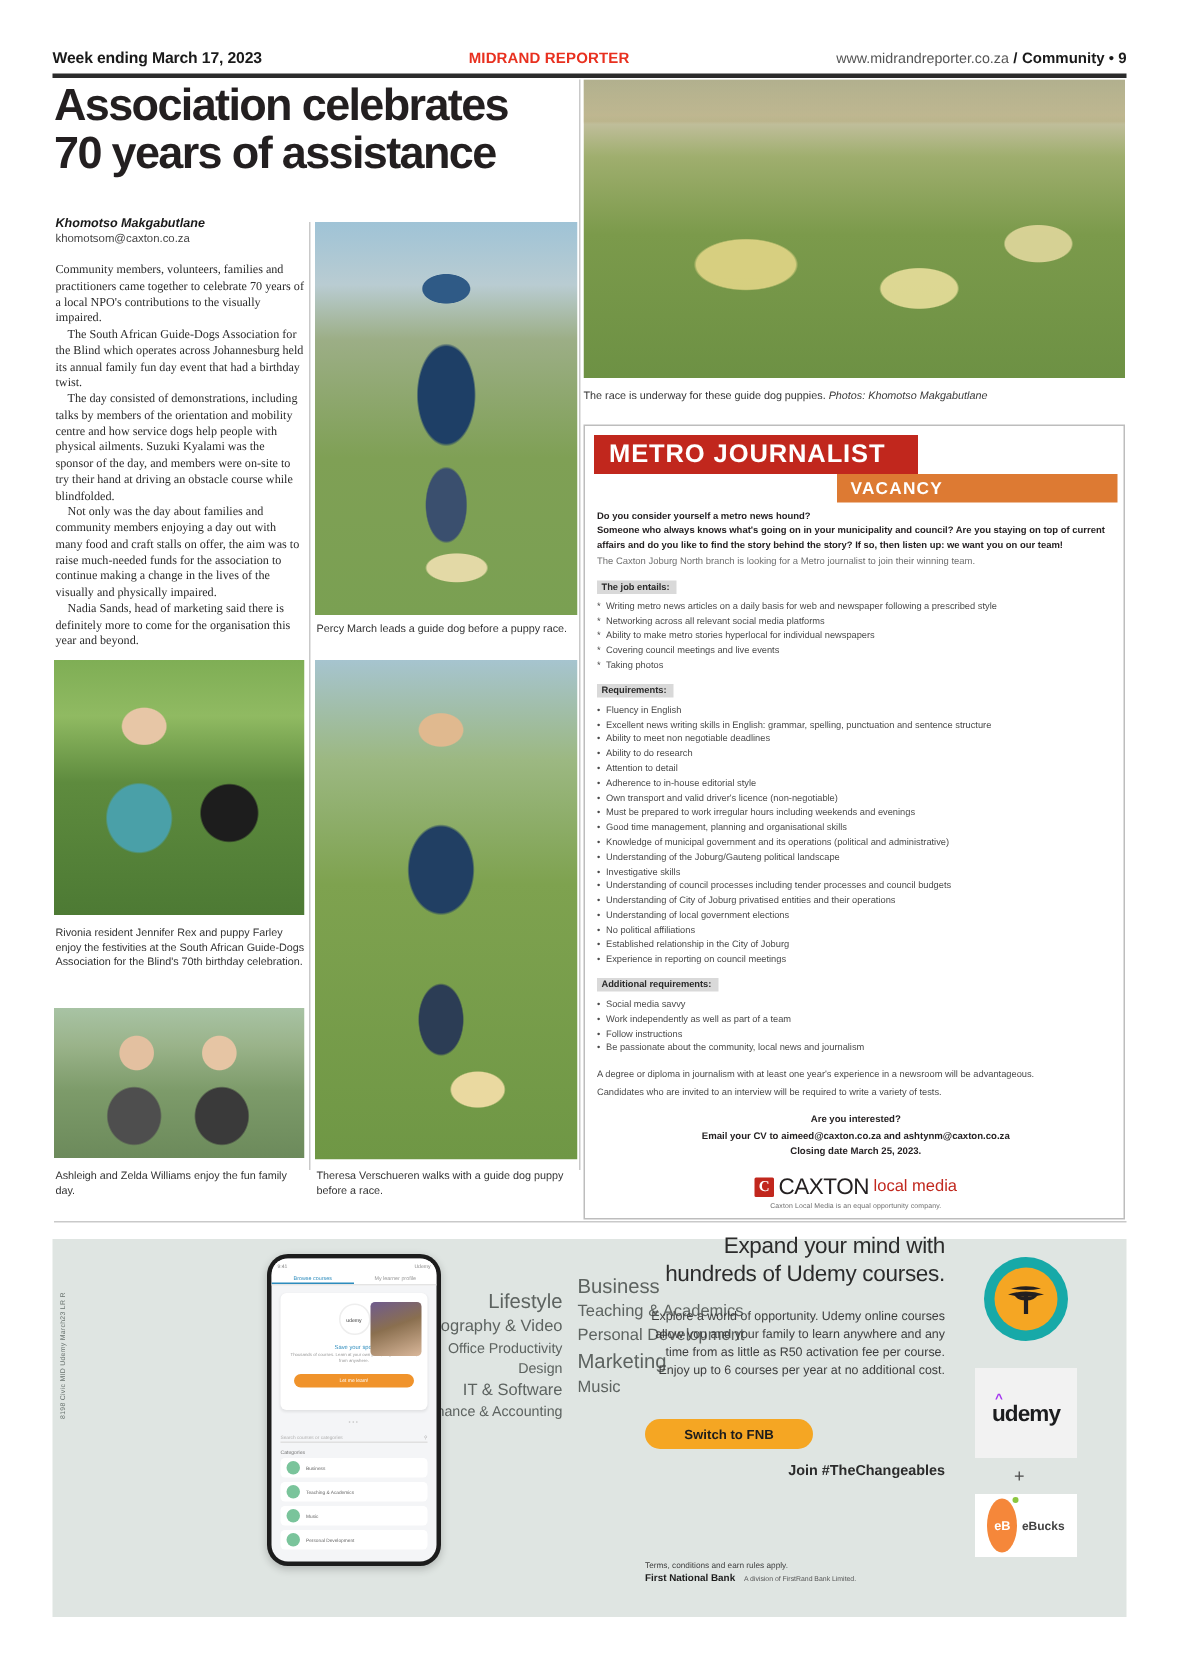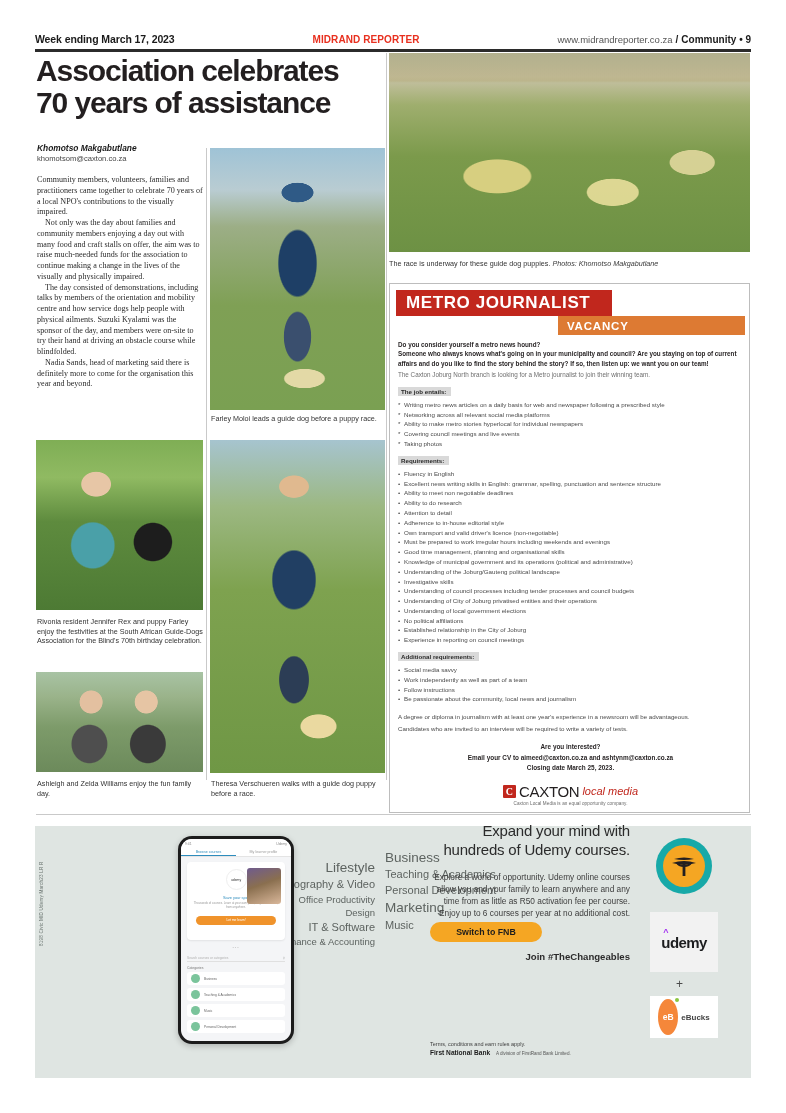--- a/index.html
+++ b/index.html
@@ -153,21 +153,21 @@
   .vac-cta div { font-size:6.4px; font-weight:bold; color:#231f20; line-height:1.62; }
 
   .caxton { margin-top:9px; display:flex; flex-direction:column; align-items:center; }
   .caxton-row { display:flex; align-items:center; gap:3px; }
   .caxton-mark {
     width:13px; height:13px; background:#c1271d; color:#fff; font-size:10px;
     font-weight:bold; display:flex; align-items:center; justify-content:center;
     font-family:"Liberation Serif", serif; border-radius:1px;
   }
   .caxton-name { font-size:15px; color:#231f20; letter-spacing:-.3px; font-family:"Liberation Sans",sans-serif; }
-  .caxton-lm { font-size:11px; color:#c1271d;font-style:italic; }
+  .caxton-lm { font-size:11px; color:#c1271d; }
   .caxton-sub { font-size:4.6px; color:#6a6a6a; margin-top:1px; letter-spacing:.1px; }
 
   
   .ad-fnb {
     position:absolute; left:35px; top:826px; width:716px; height:252px;
     background:#dfe5e2;
   }
   .fnb-vert {
     position:absolute; left:4px; top:120px;
     font-size:4.6px; color:#6a7470; letter-spacing:.2px;
@@ -204,21 +204,21 @@
   .ph-search span { font-size:3.2px; color:#b0b0b0; }
   .ph-sec { margin:4px 6px 2px; font-size:3.4px; color:#777; }
   .ph-row { margin:0 6px 3px; background:#fff; border-radius:3px; height:13px; display:flex; align-items:center; gap:4px; padding:0 4px; }
   .ph-ico { width:9px; height:9px; border-radius:50%; background:#7ac49b; }
   .ph-row span { font-size:3.2px; color:#666; }
 
   .udemy-copy { position:absolute; left:430px; top:822px; width:200px;text-align:right; }
   .ud-h { font-size:15px; color:#2b2b2b; line-height:1.24; font-weight:normal; letter-spacing:-.2px;}
   .ud-p { font-size:8.3px; color:#3d3d3d; line-height:1.44; margin-top:13px; }
   .ud-btn {
-    margin-top:2px; width:112px; height:20px; background:#f5a623; border-radius:10px;
+    margin-top:26px; width:112px; height:20px; background:#f5a623; border-radius:10px;
     display:flex; align-items:center; justify-content:center;
   }
   .ud-btn span { font-size:8.8px; font-weight:bold; color:#1c1c1c; }
   .ud-join { margin-top:9px; font-size:9.6px; color:#2b2b2b; font-weight:bold; }
   .ud-terms { position:absolute; left:430px; top:1041px; width:220px; }
   .ud-terms .t1 { font-size:5.5px; color:#3d3d3d; }
   .ud-terms .t2 { font-size:6.6px; font-weight:bold; color:#1c1c1c; margin-top:2px; }
   .ud-terms .t2 small { font-weight:normal; font-size:4.6px; color:#555; margin-left:4px; }
 
   .fnb-logo {
@@ -260,29 +260,30 @@
     </div>
   </div>
   <div class="mh-rule"></div>
 
   <div class="headline">Association celebrates 70 years of assistance</div>
   <div class="byline-name">Khomotso Makgabutlane</div>
   <div class="byline-mail">khomotsom@caxton.co.za</div>
 
   <div class="bodytext">
     <p class="first">Community members, volunteers, families and practitioners came together to celebrate 70 years of a local NPO's contributions to the visually impaired.</p>
+    <p>The South African Guide-Dogs Association for the Blind which operates across Johannesburg held its annual family fun day event that had a birthday twist.</p>
+    <p>The day consisted of demonstrations, including talks by members of the orientation and mobility centre and how service dogs help people with physical ailments. Suzuki Kyalami was the sponsor of the day, and members were on-site to try their hand at driving an obstacle course while blindfolded.</p>
     <p>Not only was the day about families and community members enjoying a day out with many food and craft stalls on offer, the aim was to raise much-needed funds for the association to continue making a change in the lives of the visually and physically impaired.</p>
-    <p>The day consisted of demonstrations, including talks by members of the orientation and mobility centre and how service dogs help people with physical ailments. Suzuki Kyalami was the sponsor of the day, and members were on-site to try their hand at driving an obstacle course while blindfolded.</p>
     <p>Nadia Sands, head of marketing said there is definitely more to come for the organisation this year and beyond.</p>
   </div>
 
   <div class="photo" style="left:210px; top:148px; width:175px; height:262px;">
     <div class="art-handler"></div>
   </div>
-  <div class="cap" style="left:211px; top:414px; width:175px;">Farley Moloi leads a guide dog before a puppy race.</div>
+  <div class="cap" style="left:211px; top:414px; width:175px;">Percy March leads a guide dog before a puppy race.</div>
 
   <div class="photo" style="left:389px; top:53px; width:361px; height:199px;">
     <div class="art-race"></div>
   </div>
   <div class="cap" style="left:389px; top:259px; width:361px;">
     <span>The race is underway for these guide dog puppies.</span>
     <i>Photos: Khomotso Makgabutlane</i>
   </div>
 
   <div class="photo" style="left:36px; top:440px; width:167px; height:170px;">

